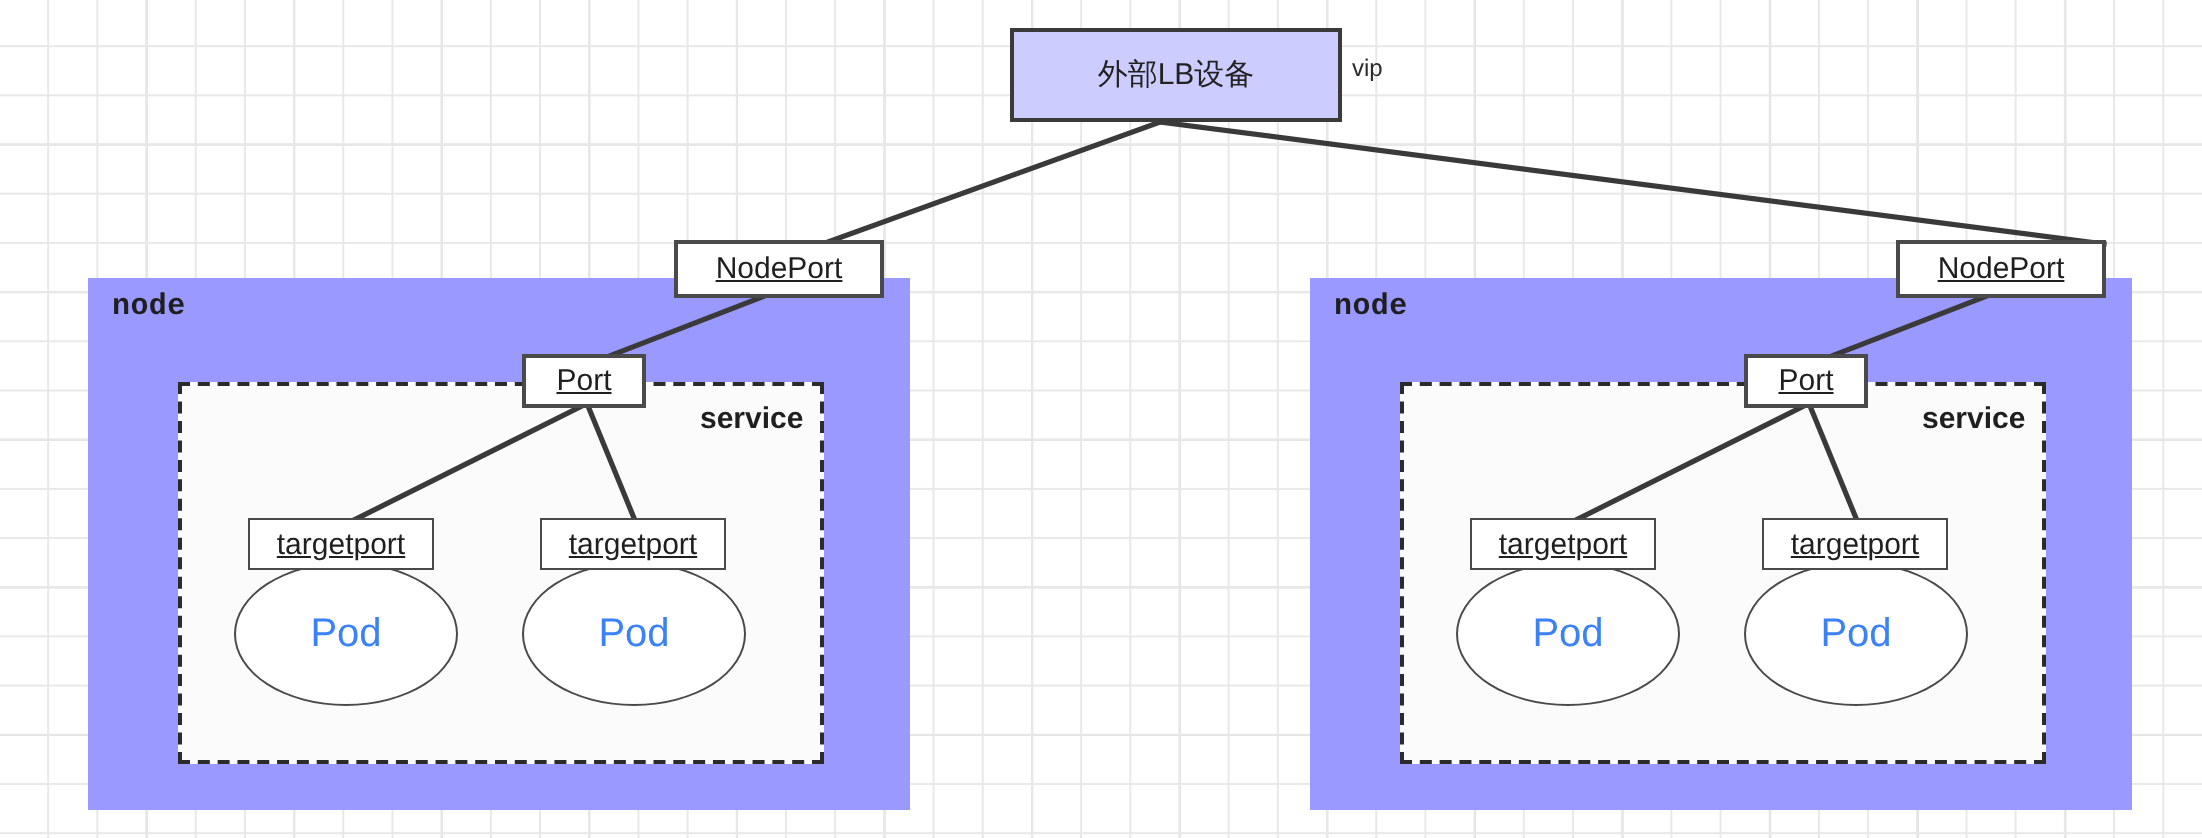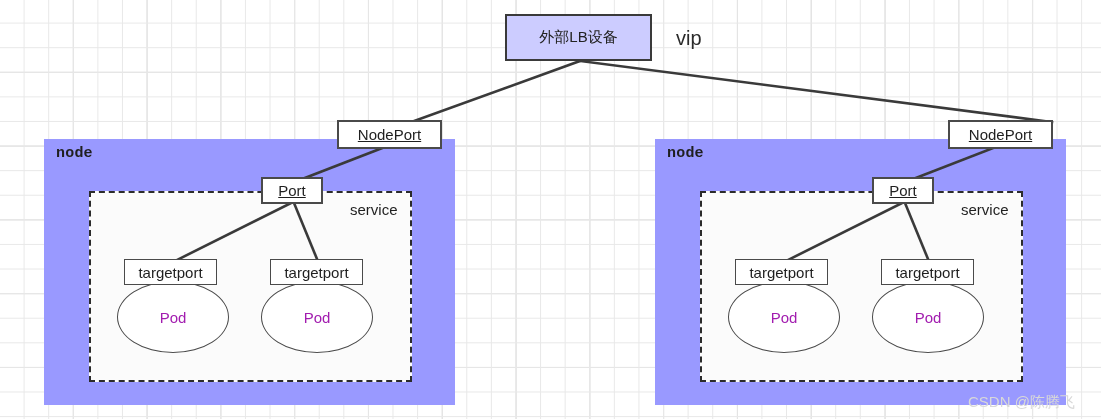--- a/index.html
+++ b/index.html
@@ -53,36 +53,37 @@
   .service-box {
     position: absolute;
     background: #fbfbfb;
     border: 2.5px dashed #2b2b2b;
     box-sizing: border-box;
   }
   .service-label {
     position: absolute;
     font-size: 15px;
     color: #1f1f1f;
+    font-weight: bold;
   }
 
   .lb-box {
     position: absolute;
     background: #ccccff;
     border: 2px solid #3a3a3a;
     box-sizing: border-box;
     display: flex;
     align-items: center;
     justify-content: center;
     font-size: 15px;
     color: #222;
   }
   .vip-label {
     position: absolute;
-    font-size: 20px;
+    font-size: 12px;
     color: #2b2b2b;
   }
 
   .plain-box {
     position: absolute;
     background: #ffffff;
     border: 2px solid #4a4a4a;
     box-sizing: border-box;
     display: flex;
     align-items: center;
@@ -96,33 +97,34 @@
     position: absolute;
     background: #ffffff;
     border: 1.6px solid #4a4a4a;
     box-sizing: border-box;
     display: flex;
     align-items: center;
     justify-content: center;
     font-size: 15px;
     color: #1f1f1f;
     white-space: nowrap;
+    text-decoration: underline;
   }
 
   .pod {
     position: absolute;
     background: #ffffff;
     border: 1.8px solid #4a4a4a;
     border-radius: 50%;
     box-sizing: border-box;
     display: flex;
     align-items: center;
     justify-content: center;
-    font-size: 15px;
-    color: #a21caf;
+    font-size: 20px;
+    color: #3b82f6;
   }
 
   .watermark {
     position: absolute;
     font-size: 15px;
     color: #d8d8d8;
     white-space: nowrap;
   }
 </style>
 </head>
@@ -154,34 +156,33 @@
       <line x1="905" y1="203" x2="928" y2="259"></line>
     </g>
   </svg>
 
   <div class="node-label" style="left:56px; top:145px;">node</div>
   <div class="node-label" style="left:667px; top:145px;">node</div>
 
   <div class="service-label" style="left:350px; top:201px;">service</div>
   <div class="service-label" style="left:961px; top:201px;">service</div>
 
-  <div class="lb-box" style="left:505px; top:14px; width:147px; height:47px;">外部LB设备</div>
+  <div class="lb-box" style="left:505px; top:14px; width:166px; height:47px;">外部LB设备</div>
   <div class="vip-label" style="left:676px; top:27px;">vip</div>
 
   <div class="plain-box" style="left:337px; top:120px; width:105px; height:29px;">NodePort</div>
   <div class="plain-box" style="left:948px; top:120px; width:105px; height:29px;">NodePort</div>
 
   <div class="plain-box" style="left:261px; top:177px; width:62px; height:27px;">Port</div>
   <div class="plain-box" style="left:872px; top:177px; width:62px; height:27px;">Port</div>
 
   <div class="pod" style="left:117px; top:281px; width:112px; height:72px;">Pod</div>
   <div class="pod" style="left:261px; top:281px; width:112px; height:72px;">Pod</div>
   <div class="pod" style="left:728px; top:281px; width:112px; height:72px;">Pod</div>
   <div class="pod" style="left:872px; top:281px; width:112px; height:72px;">Pod</div>
 
   <div class="tp-box" style="left:124px; top:259px; width:93px; height:26px;">targetport</div>
   <div class="tp-box" style="left:270px; top:259px; width:93px; height:26px;">targetport</div>
   <div class="tp-box" style="left:735px; top:259px; width:93px; height:26px;">targetport</div>
   <div class="tp-box" style="left:881px; top:259px; width:93px; height:26px;">targetport</div>
 
-  <div class="watermark" style="left:968px; top:393px;">CSDN @陈腾飞</div>
 
 </div>
 
 </body></html>

